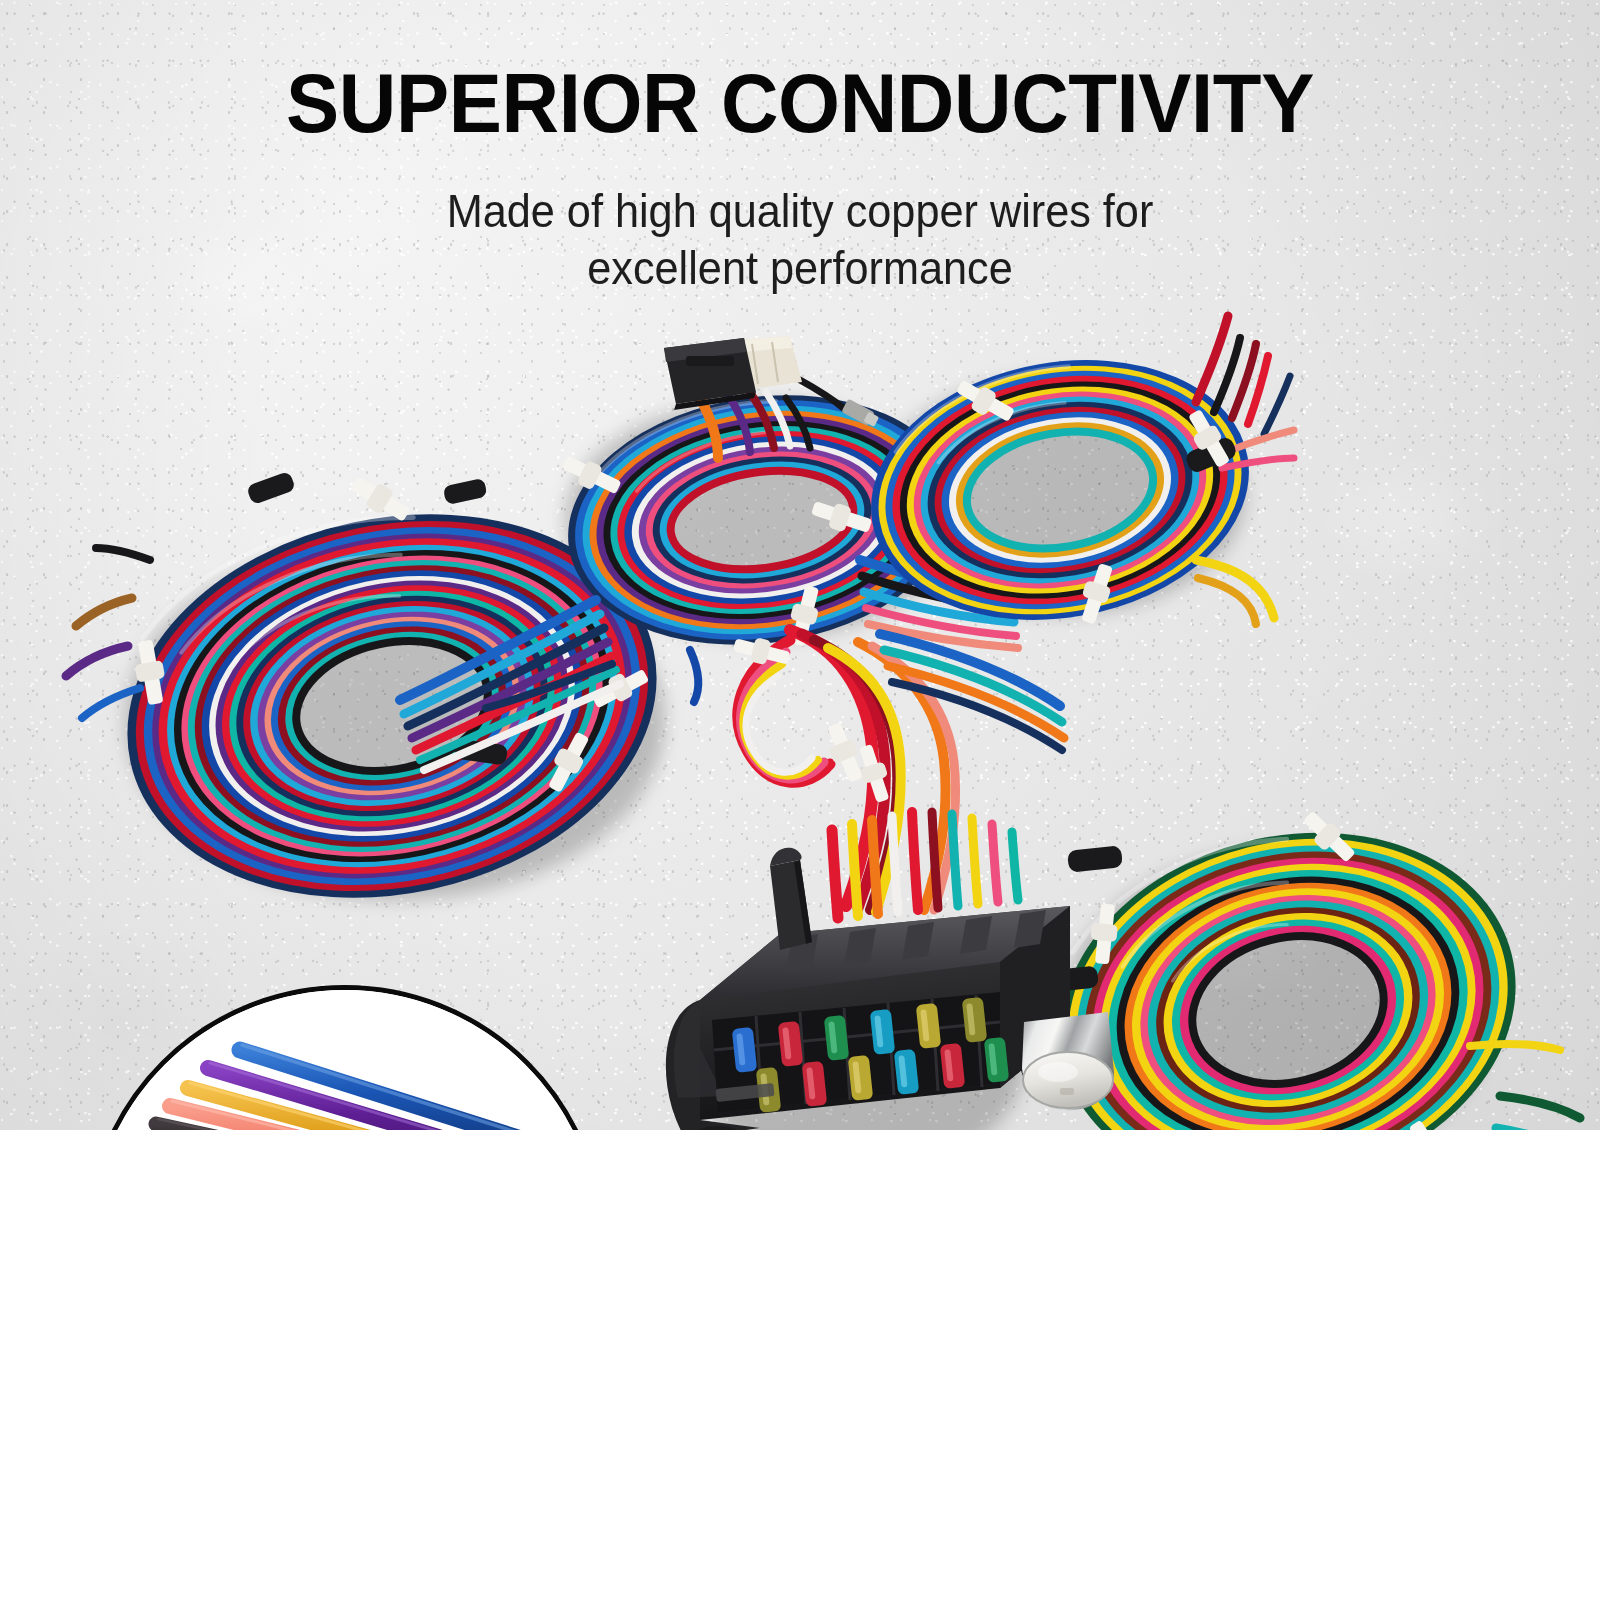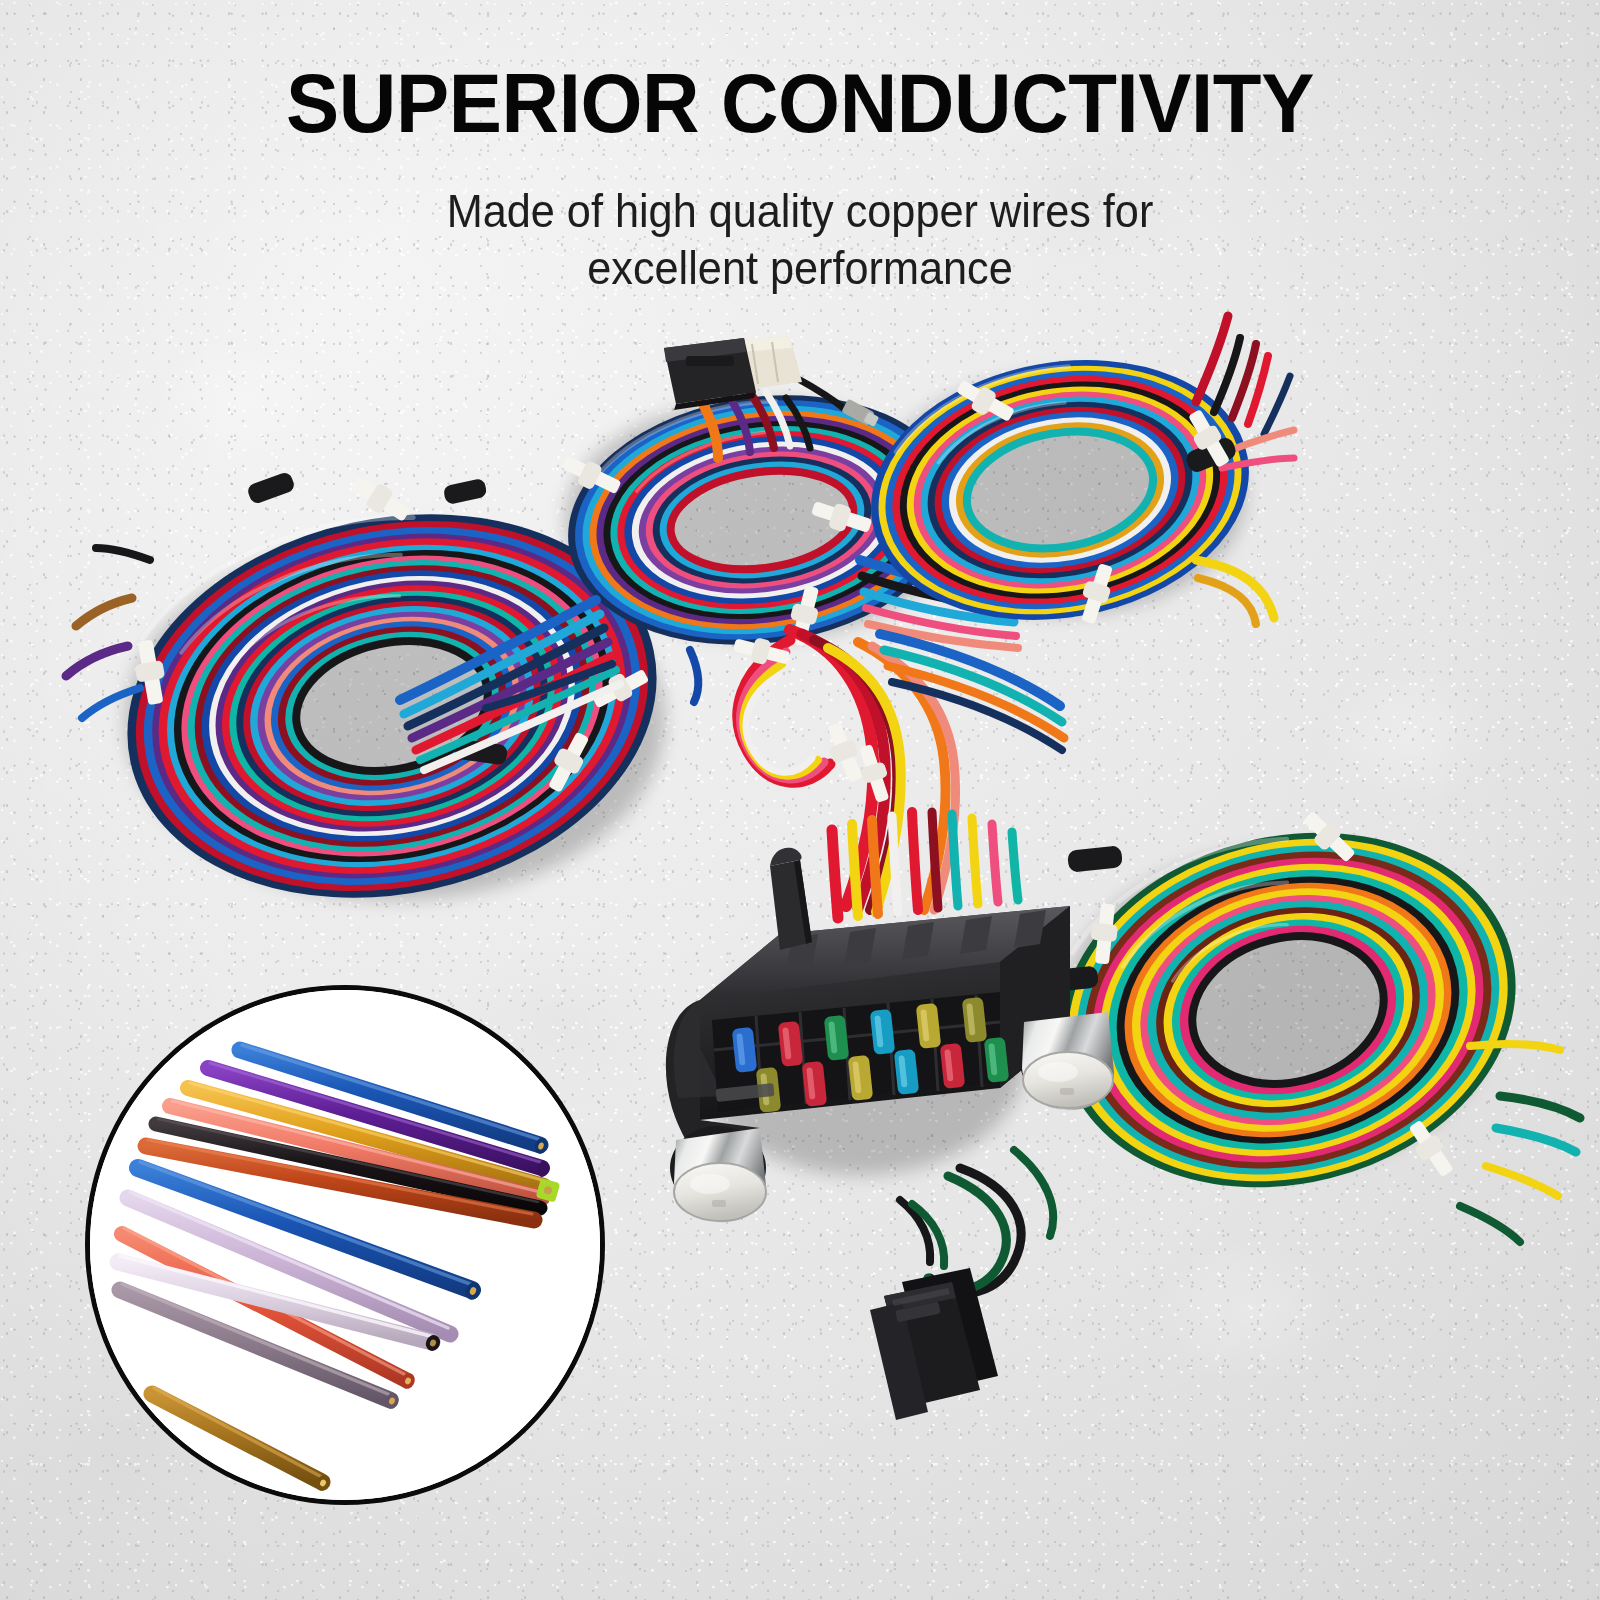--- a/index.html
+++ b/index.html
@@ -4,21 +4,21 @@
 <title>Superior Conductivity — Wiring Harness</title>
 <style>
   html, body {
     margin: 0;
     padding: 0;
     background: #ffffff;
   }
   .stage {
     position: relative;
     width: 1600px;
-    height: 1600px;
+    height: 1130px;
     overflow: hidden;
     font-family: "Liberation Sans", sans-serif;
     background: #737373;
   }
 
   
   .bg-base {
     position: absolute;
     inset: 0;
     background:

